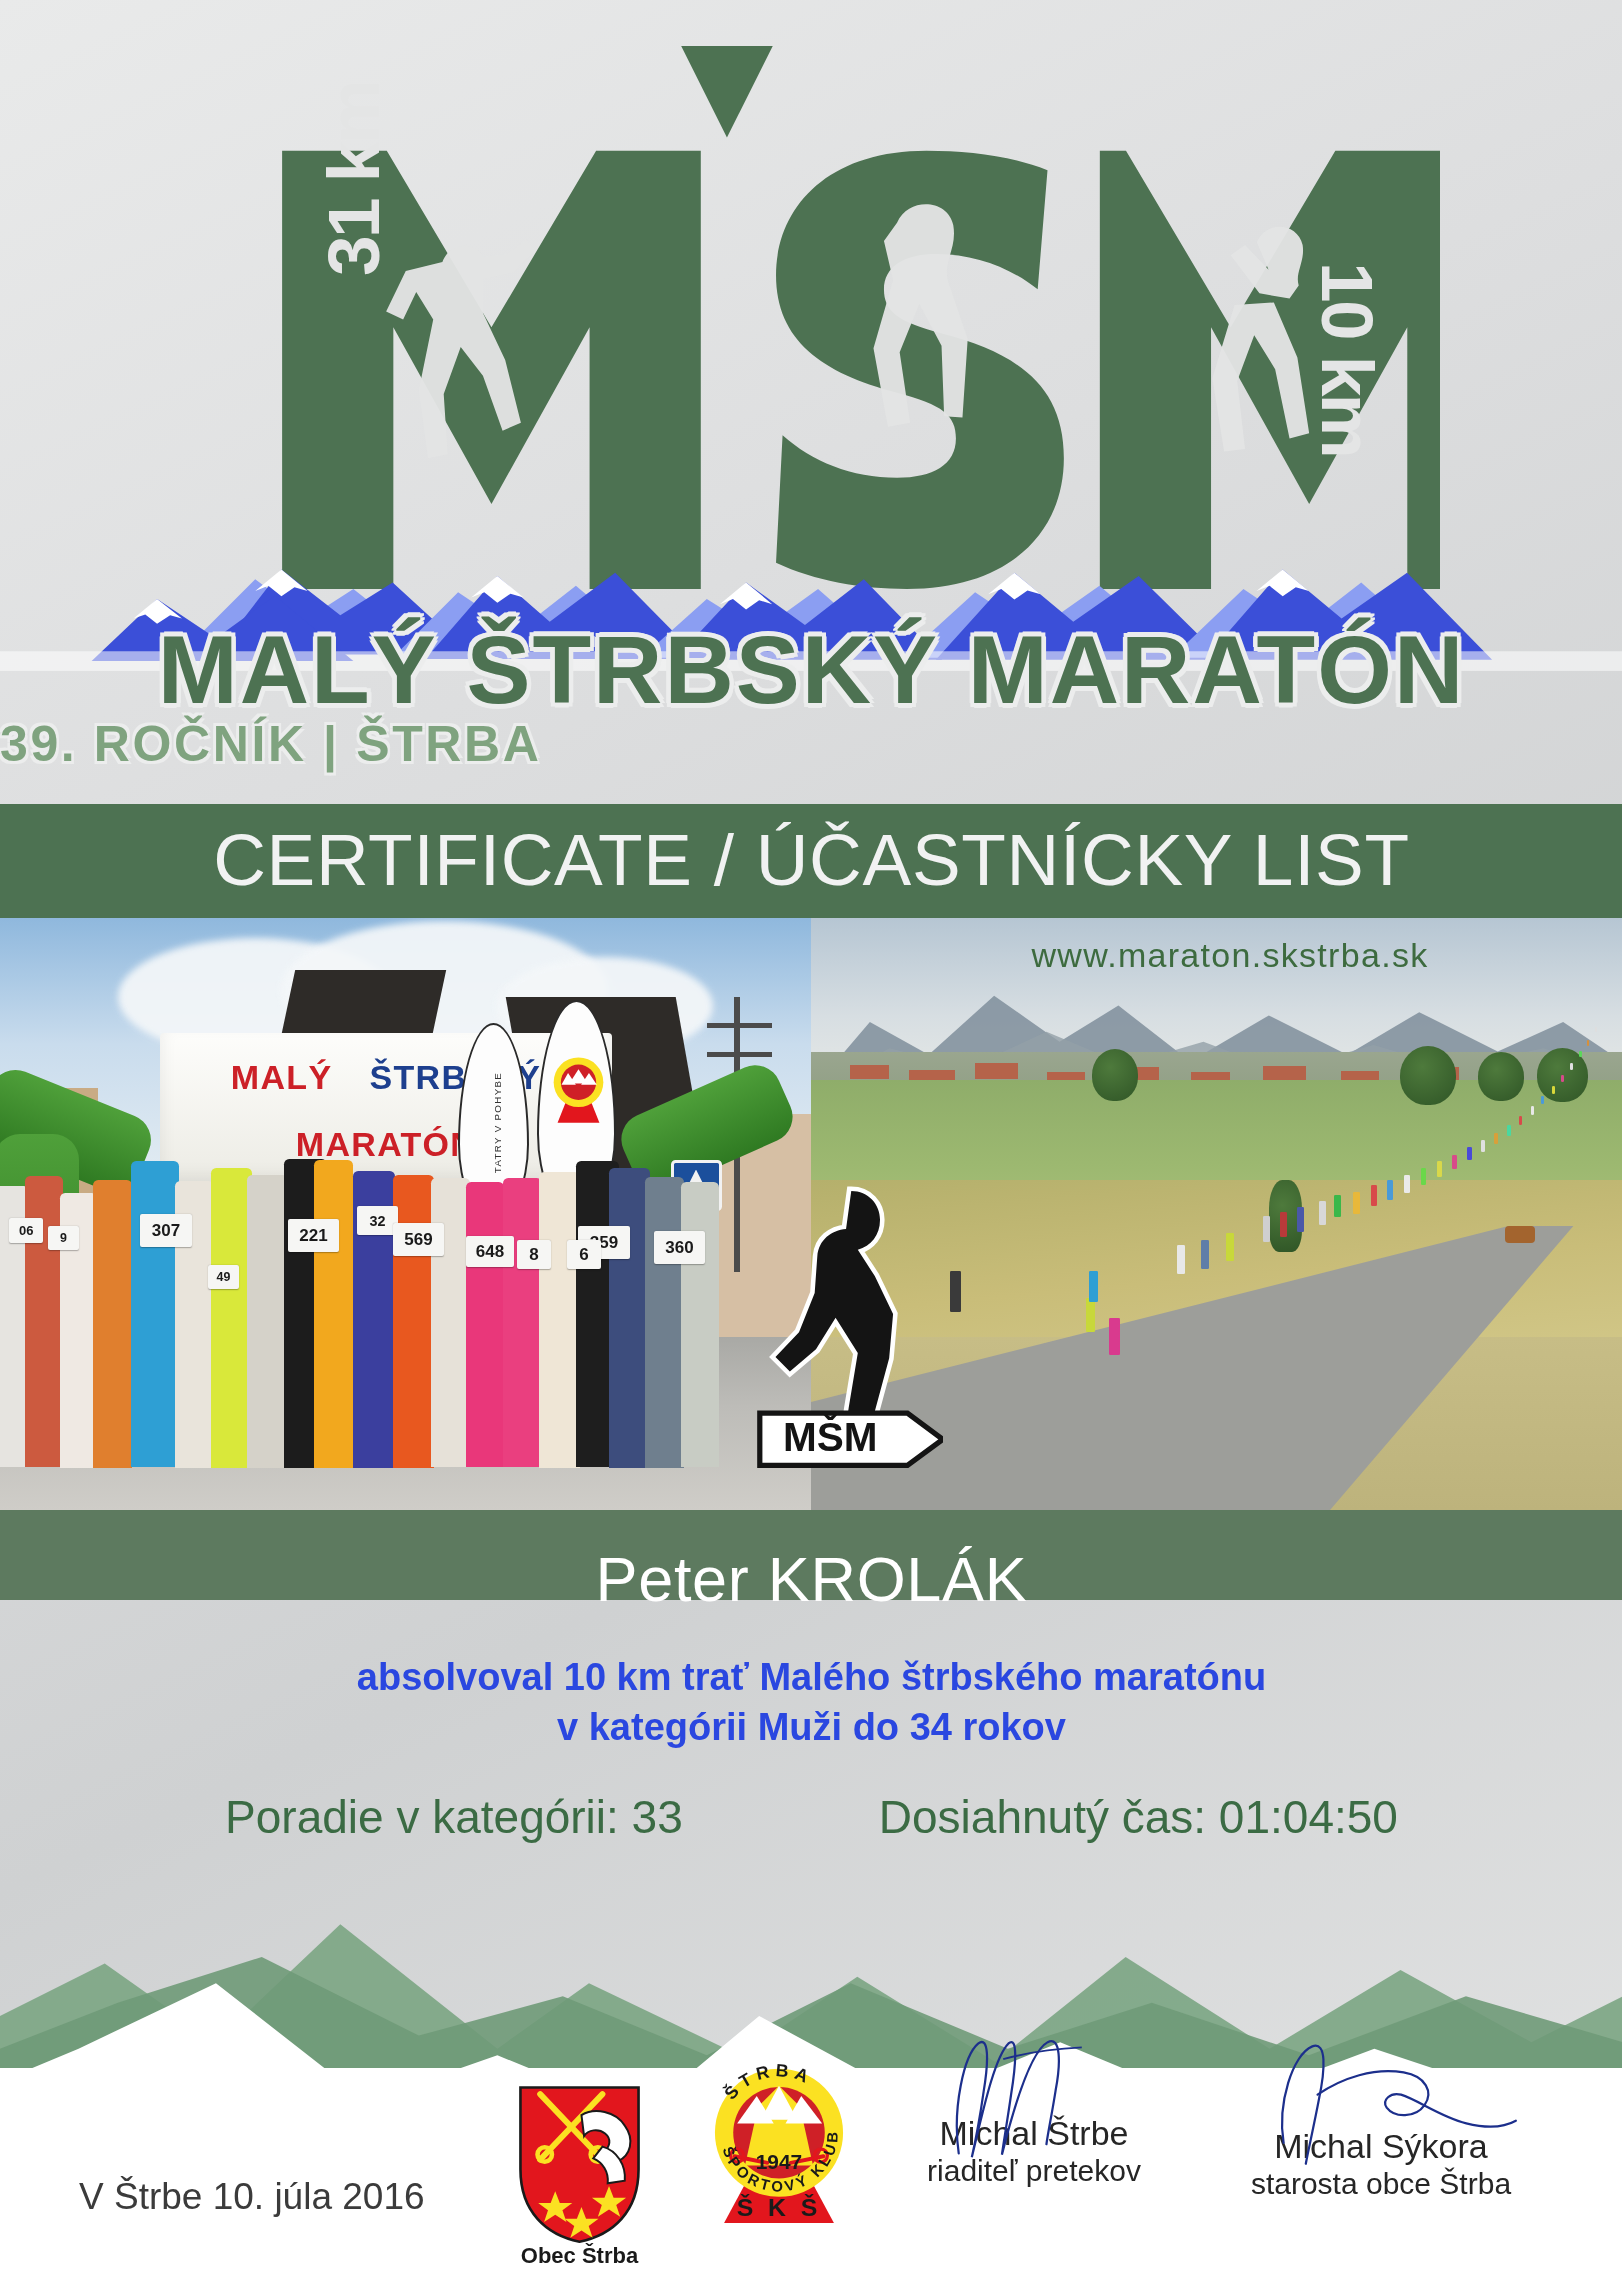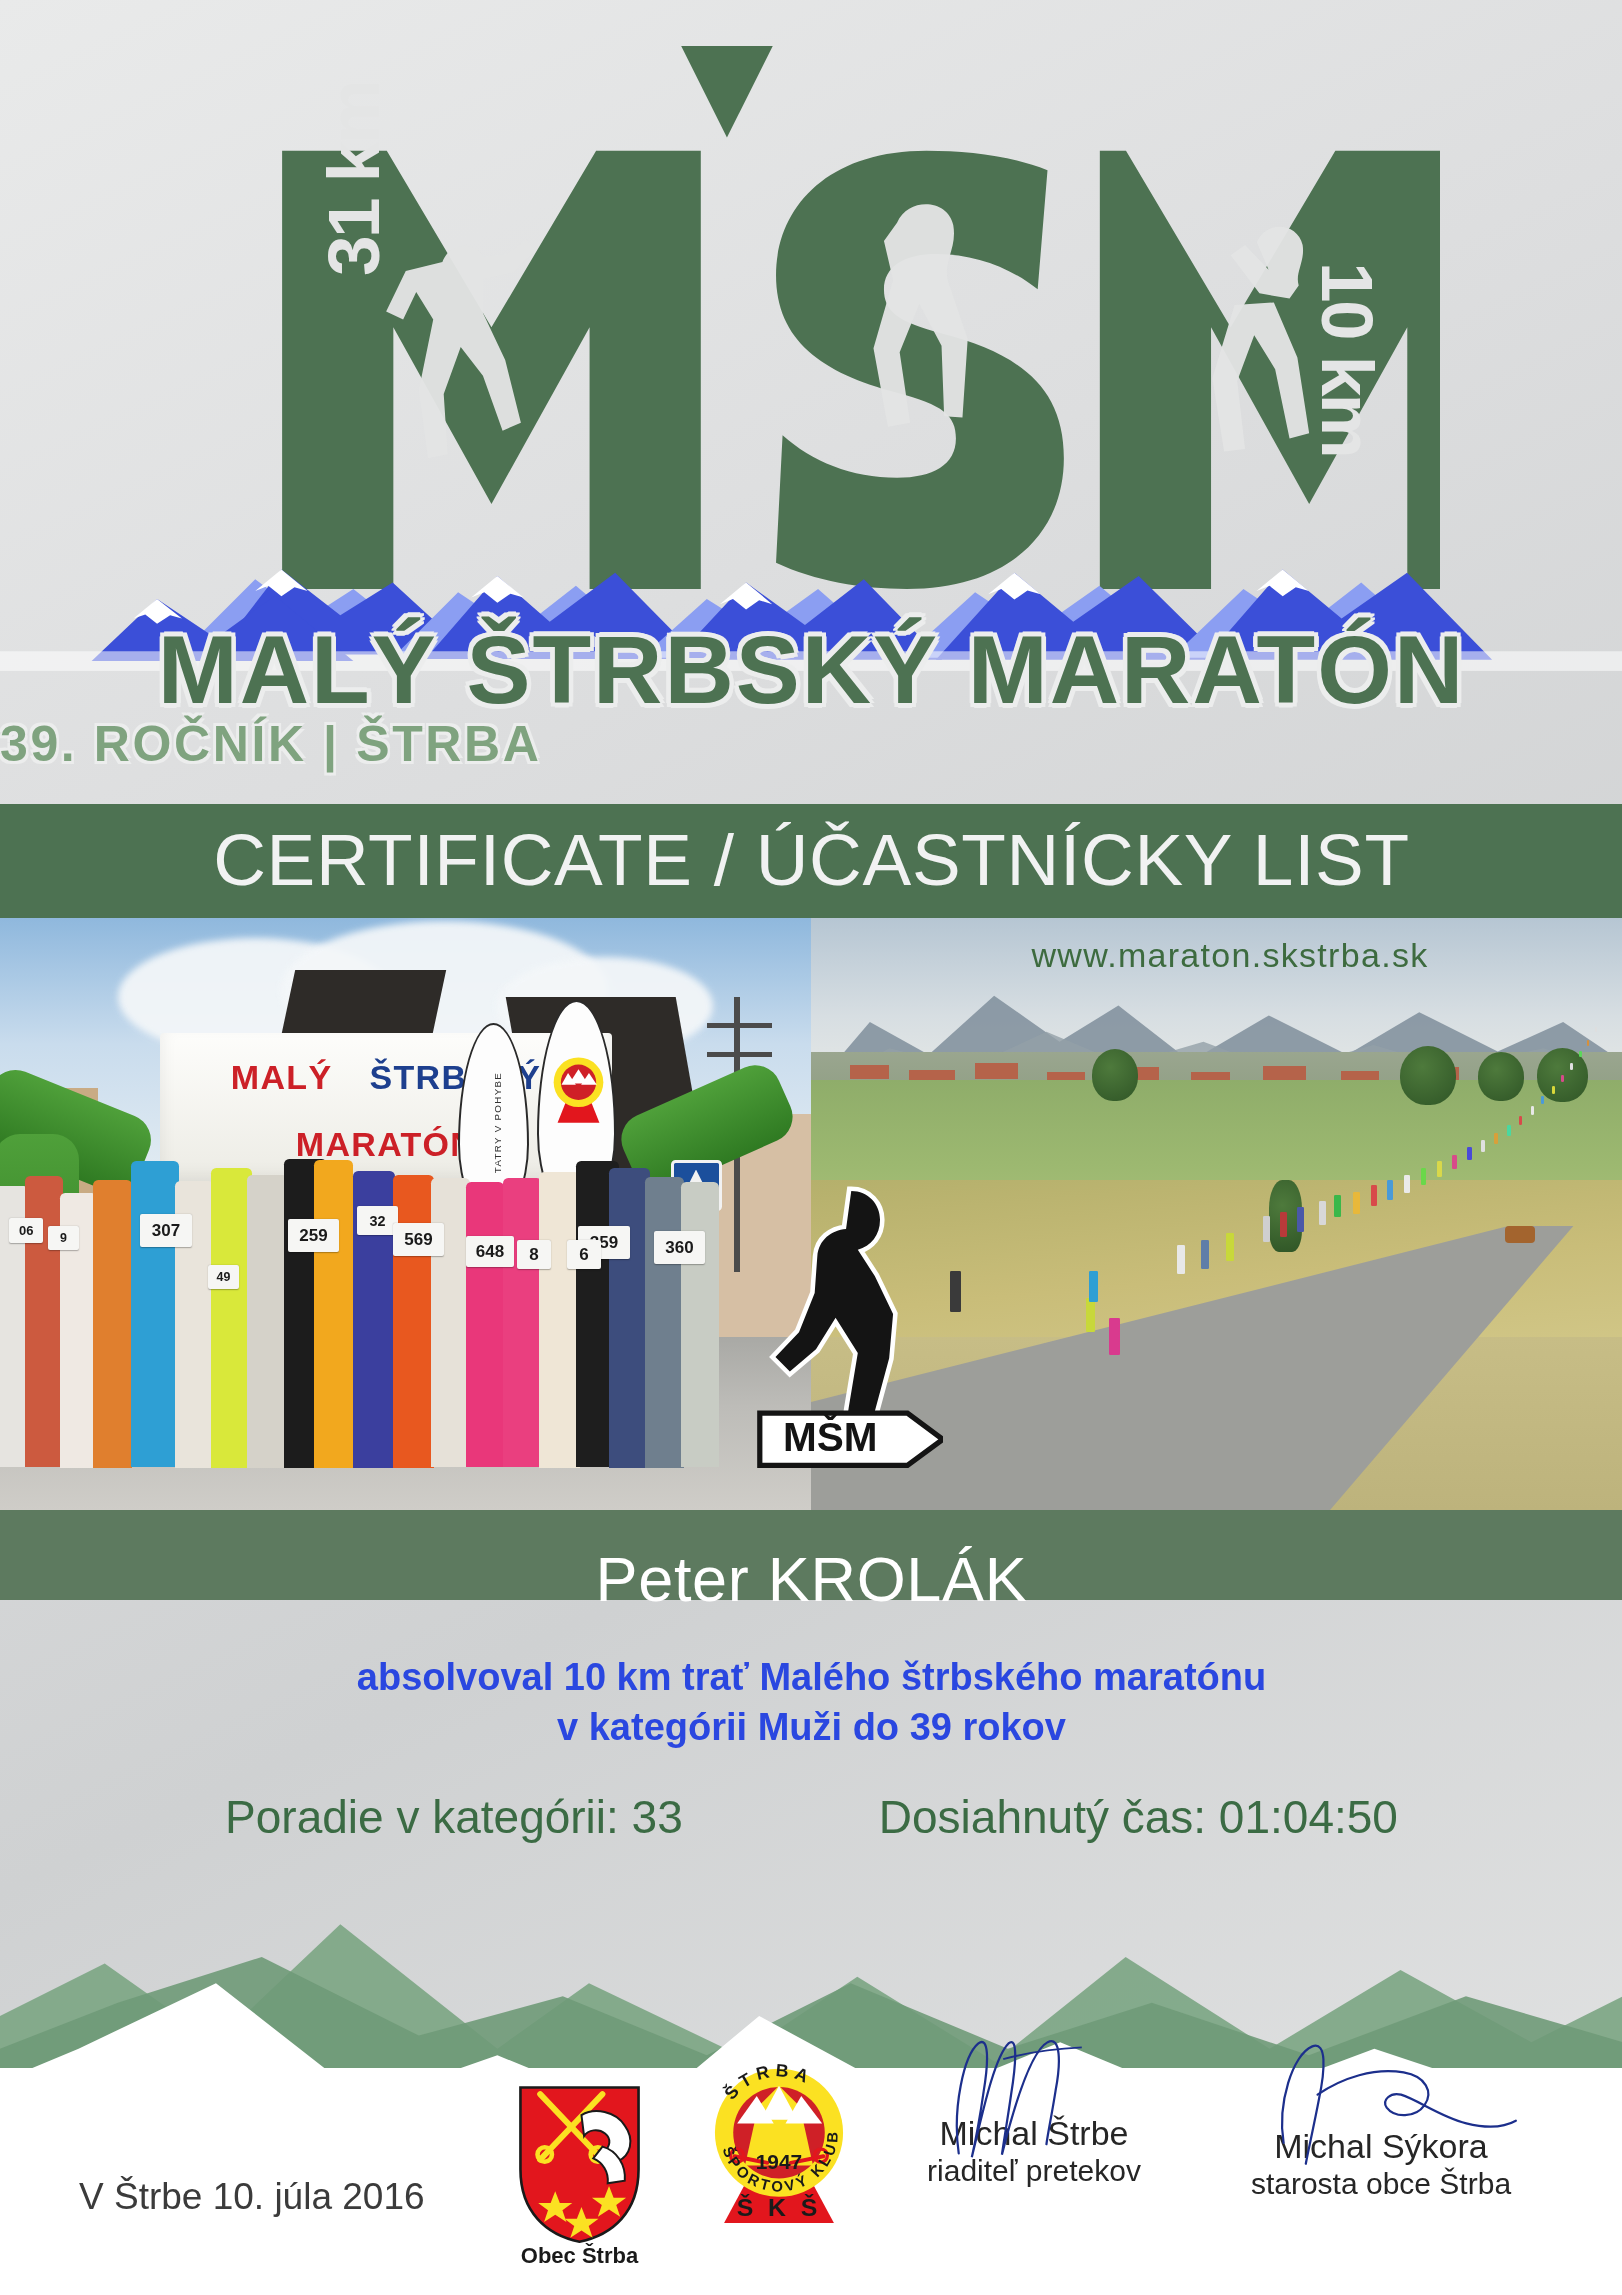--- a/index.html
+++ b/index.html
@@ -412,21 +412,21 @@
       <div class="runner" style="left:503px;top:260px;width:39px;height:289px;background:#ea3f7f;"></div>
       <div class="runner" style="left:539px;top:254px;width:41px;height:296px;background:#efe6d6;"></div>
       <div class="runner" style="left:576px;top:243px;width:43px;height:306px;background:#1e1e1e;"></div>
       <div class="runner" style="left:609px;top:250px;width:41px;height:300px;background:#3d4d7d;"></div>
       <div class="runner" style="left:645px;top:259px;width:39px;height:291px;background:#6f7f8e;"></div>
       <div class="runner" style="left:681px;top:264px;width:38px;height:285px;background:#c8ccc4;"></div>
 
       <div class="bib" style="left:9.2px;top:300px;width:34px;height:25px;font-size:13px;">06</div>
       <div class="bib" style="left:48px;top:308px;width:31px;height:23.6px;font-size:12.4px;">9</div>
       <div class="bib" style="left:140px;top:296px;width:52px;height:33px;">307</div>
-      <div class="bib" style="left:288px;top:301px;width:51px;height:33px;">259</div>
+      <div class="bib" style="left:288px;top:301px;width:51px;height:33px;">221</div>
       <div class="bib" style="left:357px;top:288px;width:41px;height:29px;font-size:14.4px;">32</div>
       <div class="bib" style="left:578px;top:308px;width:52px;height:33px;">359</div>
       <div class="bib" style="left:393px;top:305px;width:51px;height:33px;">569</div>
       <div class="bib" style="left:466px;top:318px;width:48px;height:31px;">648</div>
       <div class="bib" style="left:517px;top:322px;width:34px;height:29px;">8</div>
       <div class="bib" style="left:567px;top:322px;width:34px;height:29px;">6</div>
       <div class="bib" style="left:654px;top:313px;width:51px;height:33px;">360</div>
       <div class="bib" style="left:208px;top:347px;width:31px;height:23.6px;font-size:12.4px;">49</div>
     </div>
 
@@ -513,21 +513,21 @@
       </g>
     </svg>
   </div>
 
   <div class="name-band">
     <div class="name-band-text">Peter KROLÁK</div>
   </div>
 
   <div class="desc">
     <div>absolvoval 10 km trať Malého štrbského maratónu</div>
-    <div>v kategórii Muži do 39 rokov</div>
+    <div>v kategórii Muži do 34 rokov</div>
   </div>
 
   <div class="results">
     <div>Poradie v kategórii: 33</div>
     <div>Dosiahnutý čas: 01:04:50</div>
   </div>
 
   <svg class="deco-mtn" viewBox="0 0 2480 420" preserveAspectRatio="none">
     <polygon points="0,420 0,200 160,120 330,240 520,60 760,250 900,150 1130,260 1310,140 1520,270 1720,110 1940,250 2140,130 2340,240 2480,170 2480,420" fill="#7fa887" opacity="0.95"></polygon>
     <polygon points="0,420 0,250 180,180 400,110 640,230 860,170 1080,260 1300,150 1540,250 1760,180 2000,260 2240,170 2480,240 2480,420" fill="#6f9a78" opacity="0.9"></polygon>

